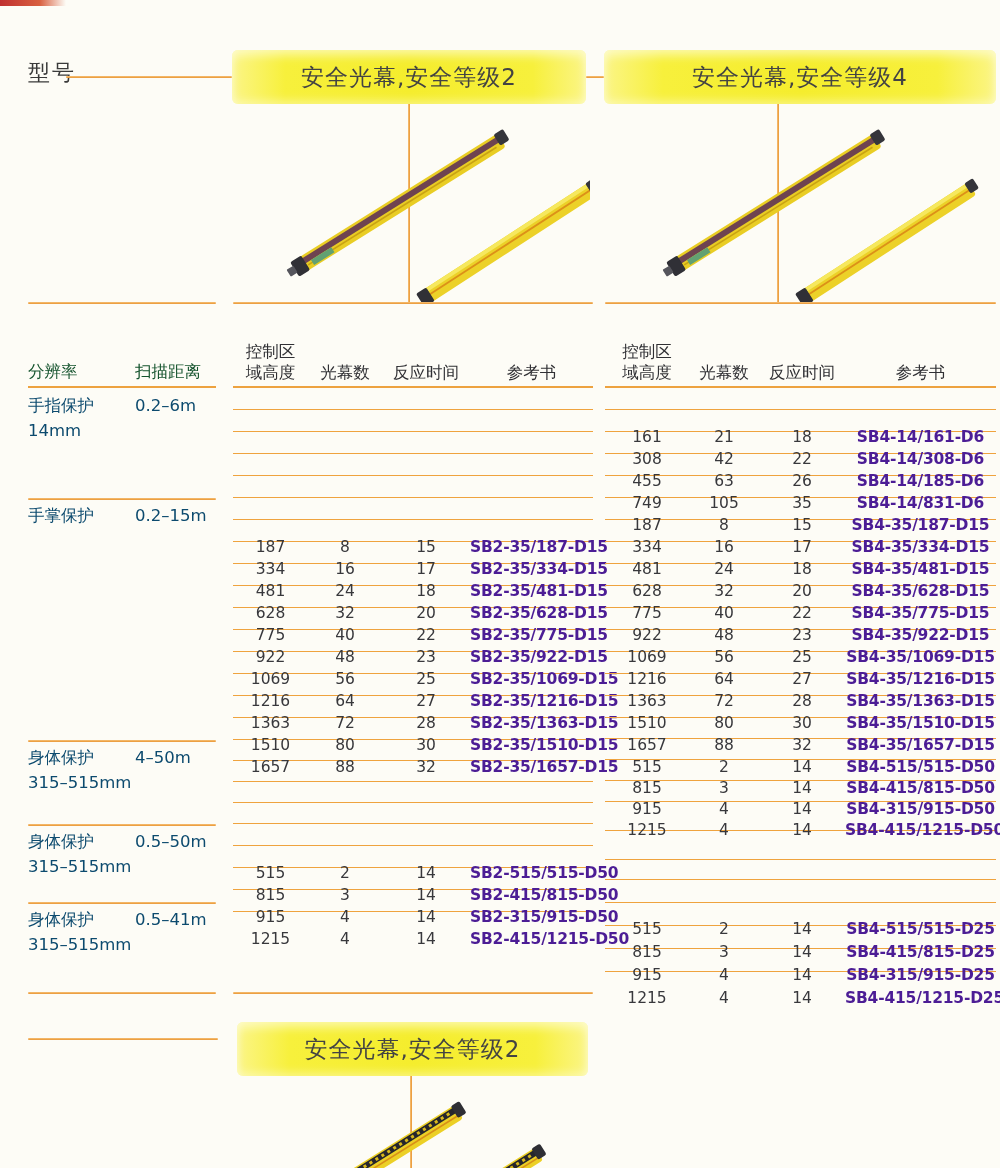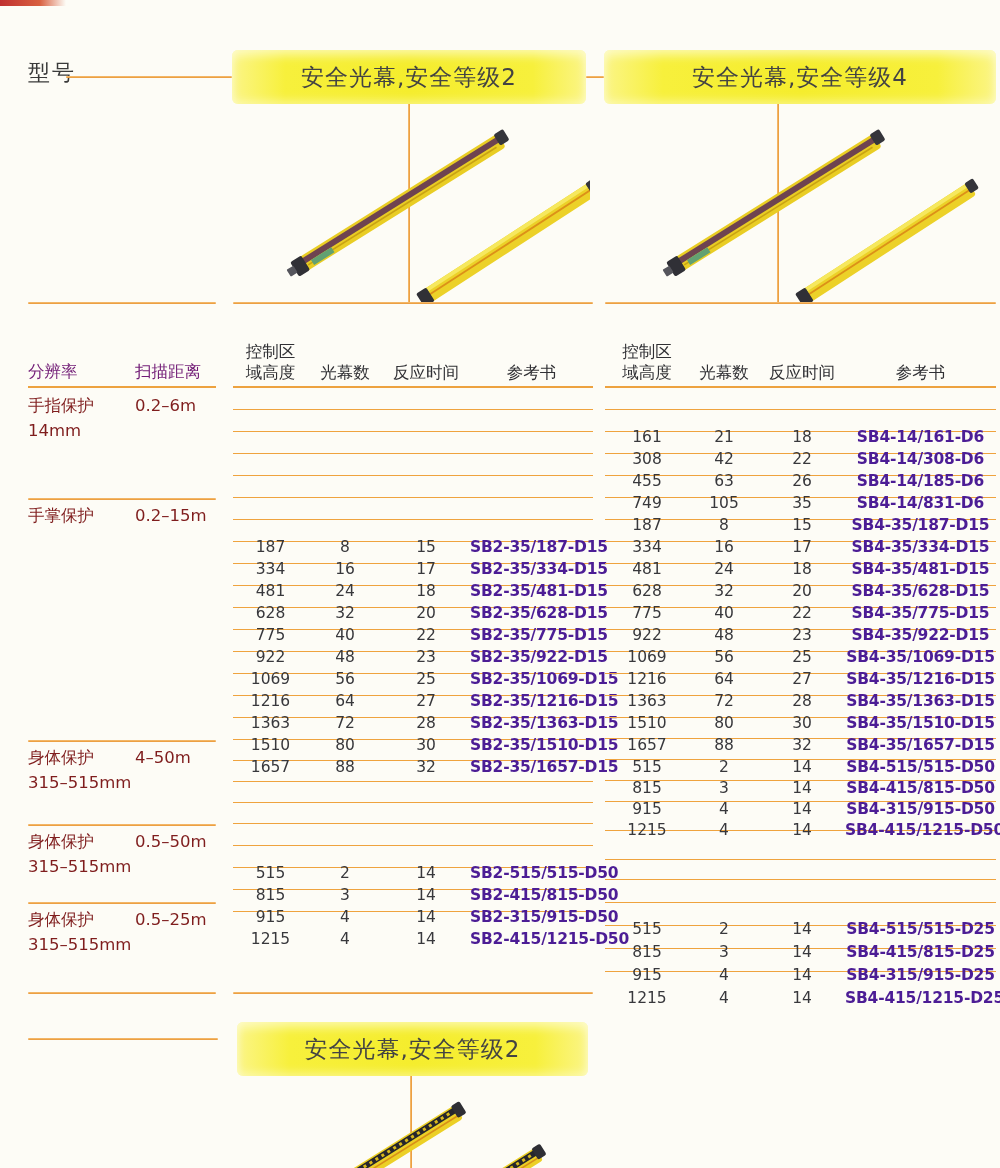--- a/index.html
+++ b/index.html
@@ -38,26 +38,26 @@
       linear-gradient(90deg,#fbf587 0%,#f7f03c 15%,#f5ed2d 50%,#f7f03c 85%,#fbf587 100%);
     box-shadow:inset 0 6px 10px rgba(255,255,240,.55), inset 0 -4px 8px rgba(255,255,230,.4);
     display:flex;align-items:center;justify-content:center;
     font-size:23px;font-weight:500;color:#434343;letter-spacing:1px;
   }
   
   .lab-header{
     position:absolute;left:28px;top:332px;width:188px;height:56px;
     display:flex;align-items:flex-end;
     border-bottom:2px solid #eda23f;
-    font-size:16.5px;color:#701a75;padding-bottom:3px;box-sizing:border-box;
+    font-size:16.5px;color:#14532d;padding-bottom:3px;box-sizing:border-box;
   }
   .lab-header .h1{width:107px;}
   .lab-section{
     position:absolute;left:28px;width:188px;
-    font-size:16.5px;color:#7f1d1d;line-height:25px;
+    font-size:16.5px;color:#0c4a6e;line-height:25px;
   }
   .lab-section .row1{display:flex;}
   .lab-section .row1 .prot{width:107px;}
   
   .tbl{position:absolute;top:332px;text-align:center;}
   .tbl.left{left:233px;width:360px;}
   .tbl.right{left:605px;width:391px;}
   .tbl-header{
     height:56px;border-bottom:2px solid #eda23f;box-sizing:border-box;
     display:grid;align-items:end;padding-bottom:3px;
@@ -169,21 +169,21 @@
       <span class="prot">身体保护</span>
       <span>0.5–50m</span>
     </div>
     <div>315–515mm</div>
   </div>
 
   <div class="hline" style="left:28px;top:902px;width:188px;"></div>
   <div class="lab-section" style="top:907px;">
     <div class="row1">
       <span class="prot">身体保护</span>
-      <span>0.5–25m</span>
+      <span>0.5–41m</span>
     </div>
     <div>315–515mm</div>
   </div>
 
   <div class="hline" style="left:28px;top:992px;width:188px;"></div>
   <div class="hline" style="left:233px;top:992px;width:360px;"></div>
 
   <div class="tbl left">
     <div class="tbl-header">
       <span><span>控制区</span><br><span>域高度</span></span>

